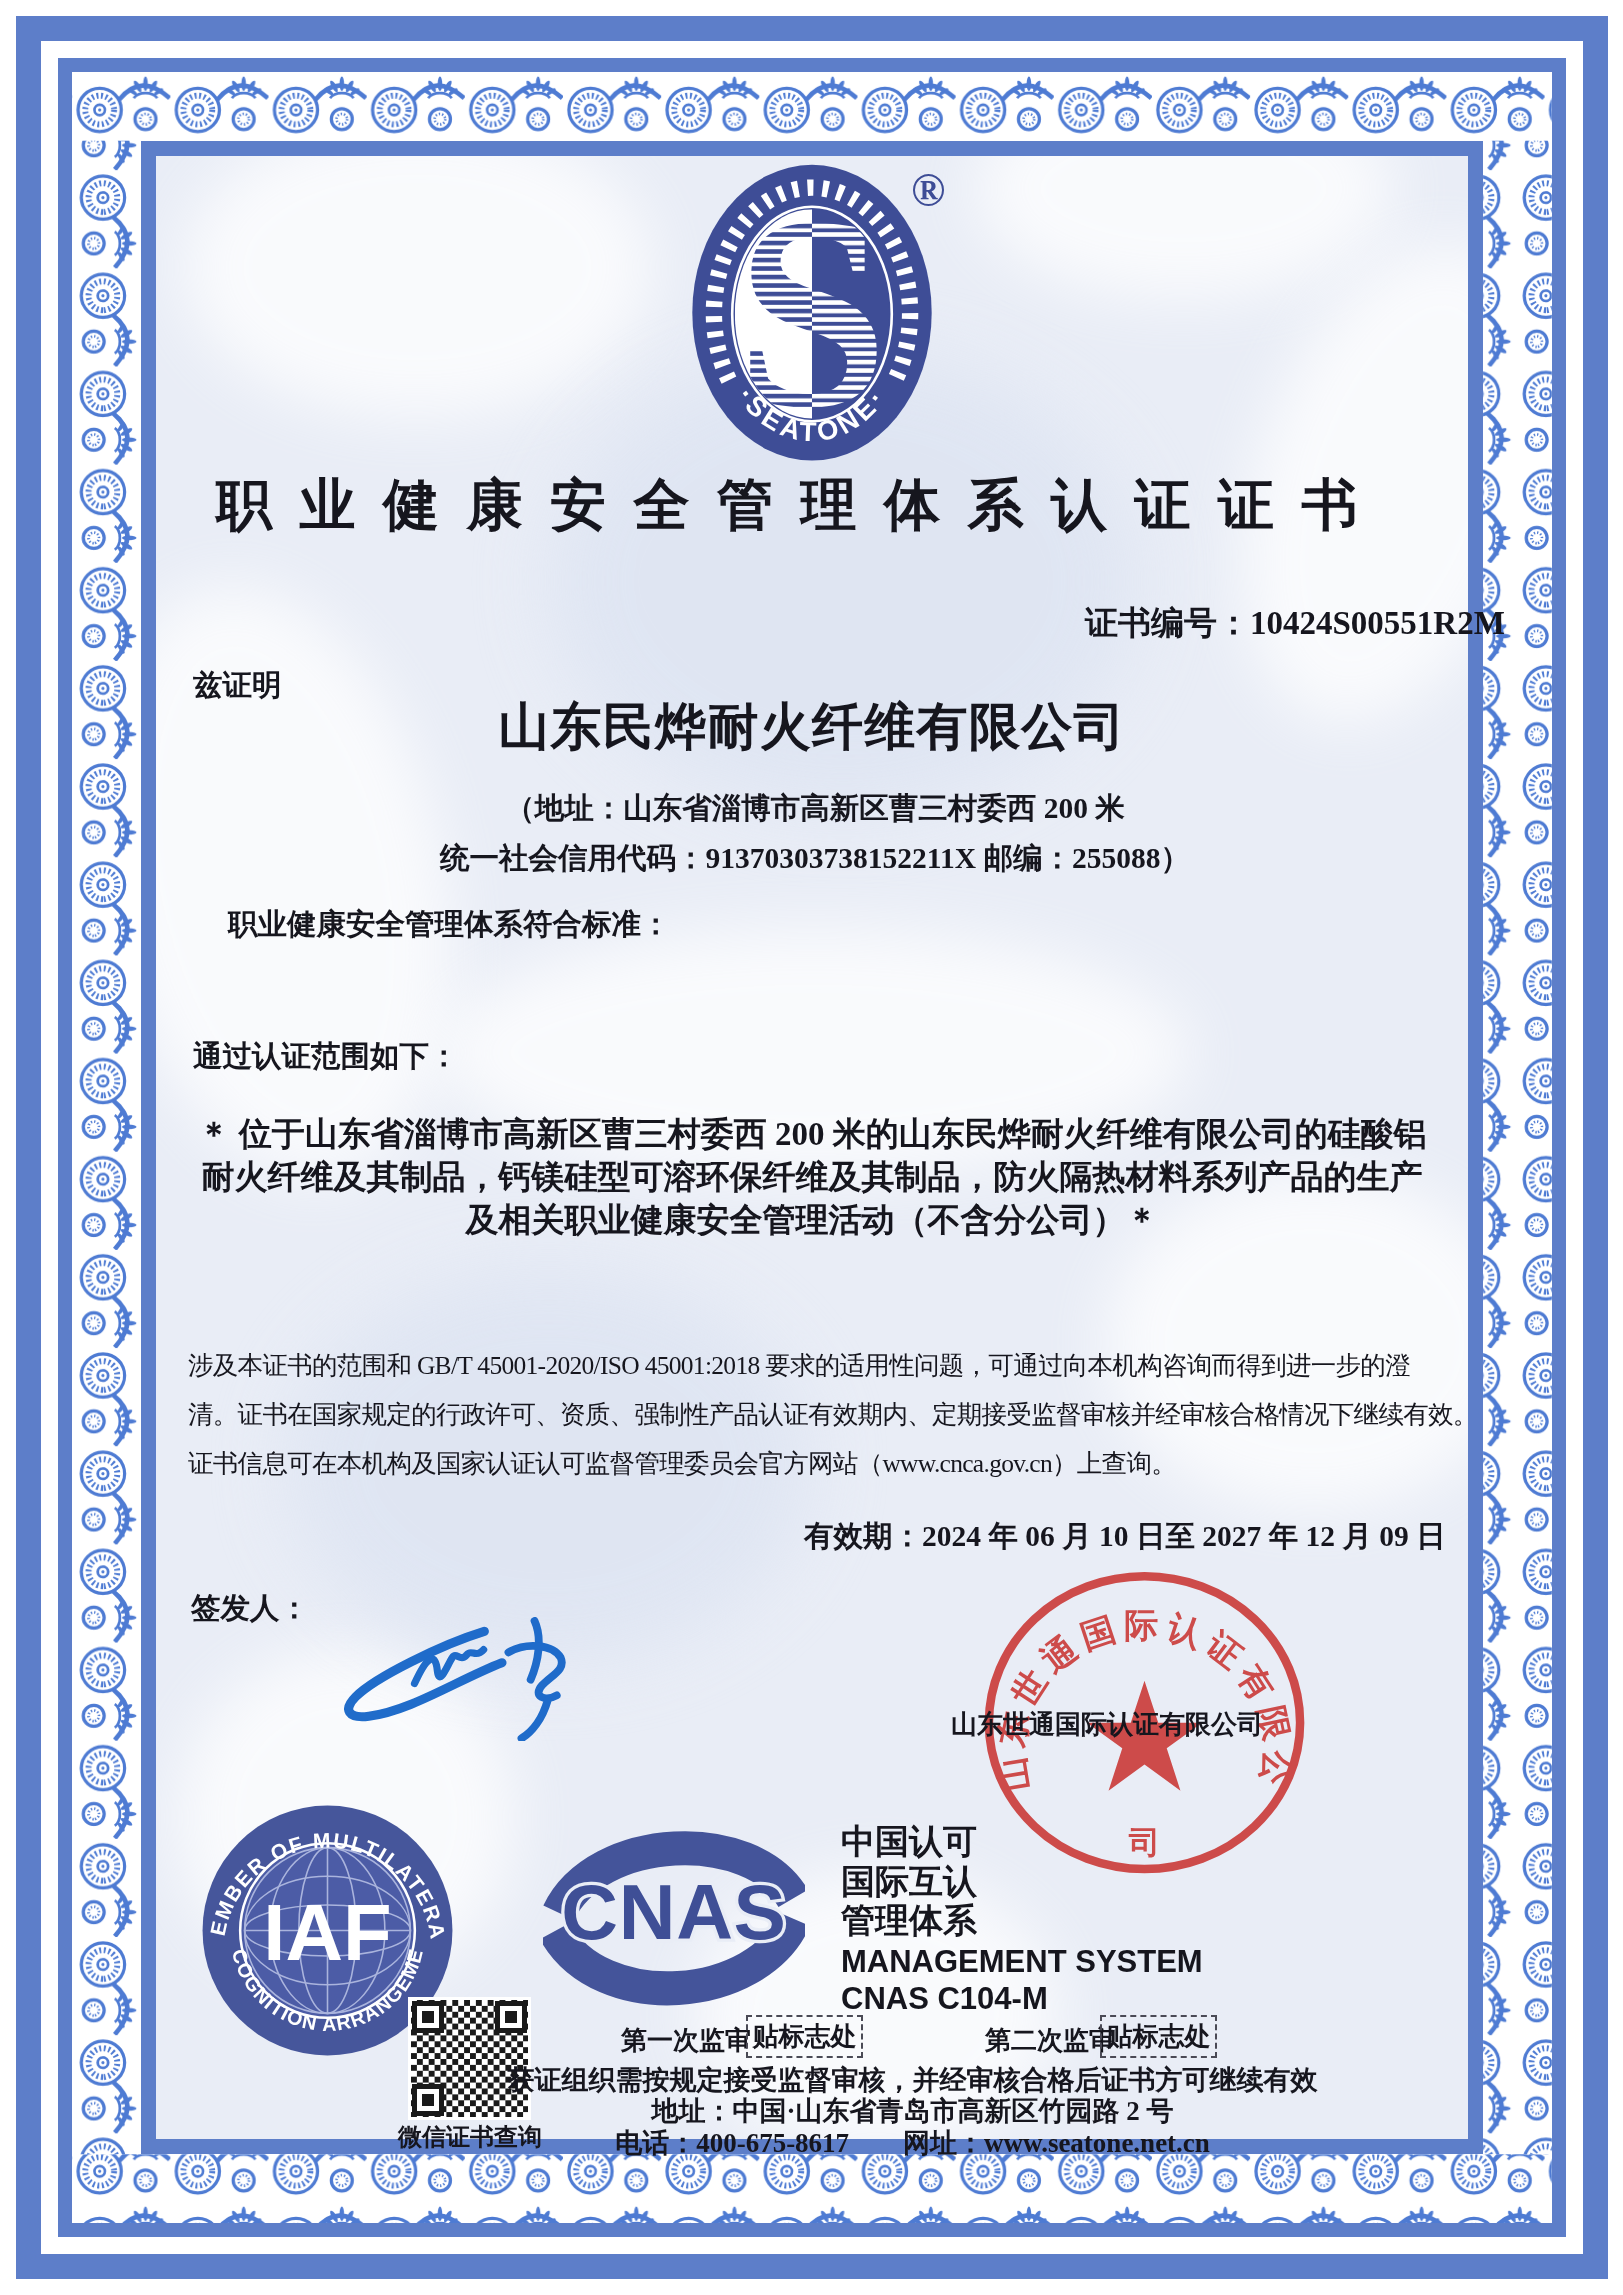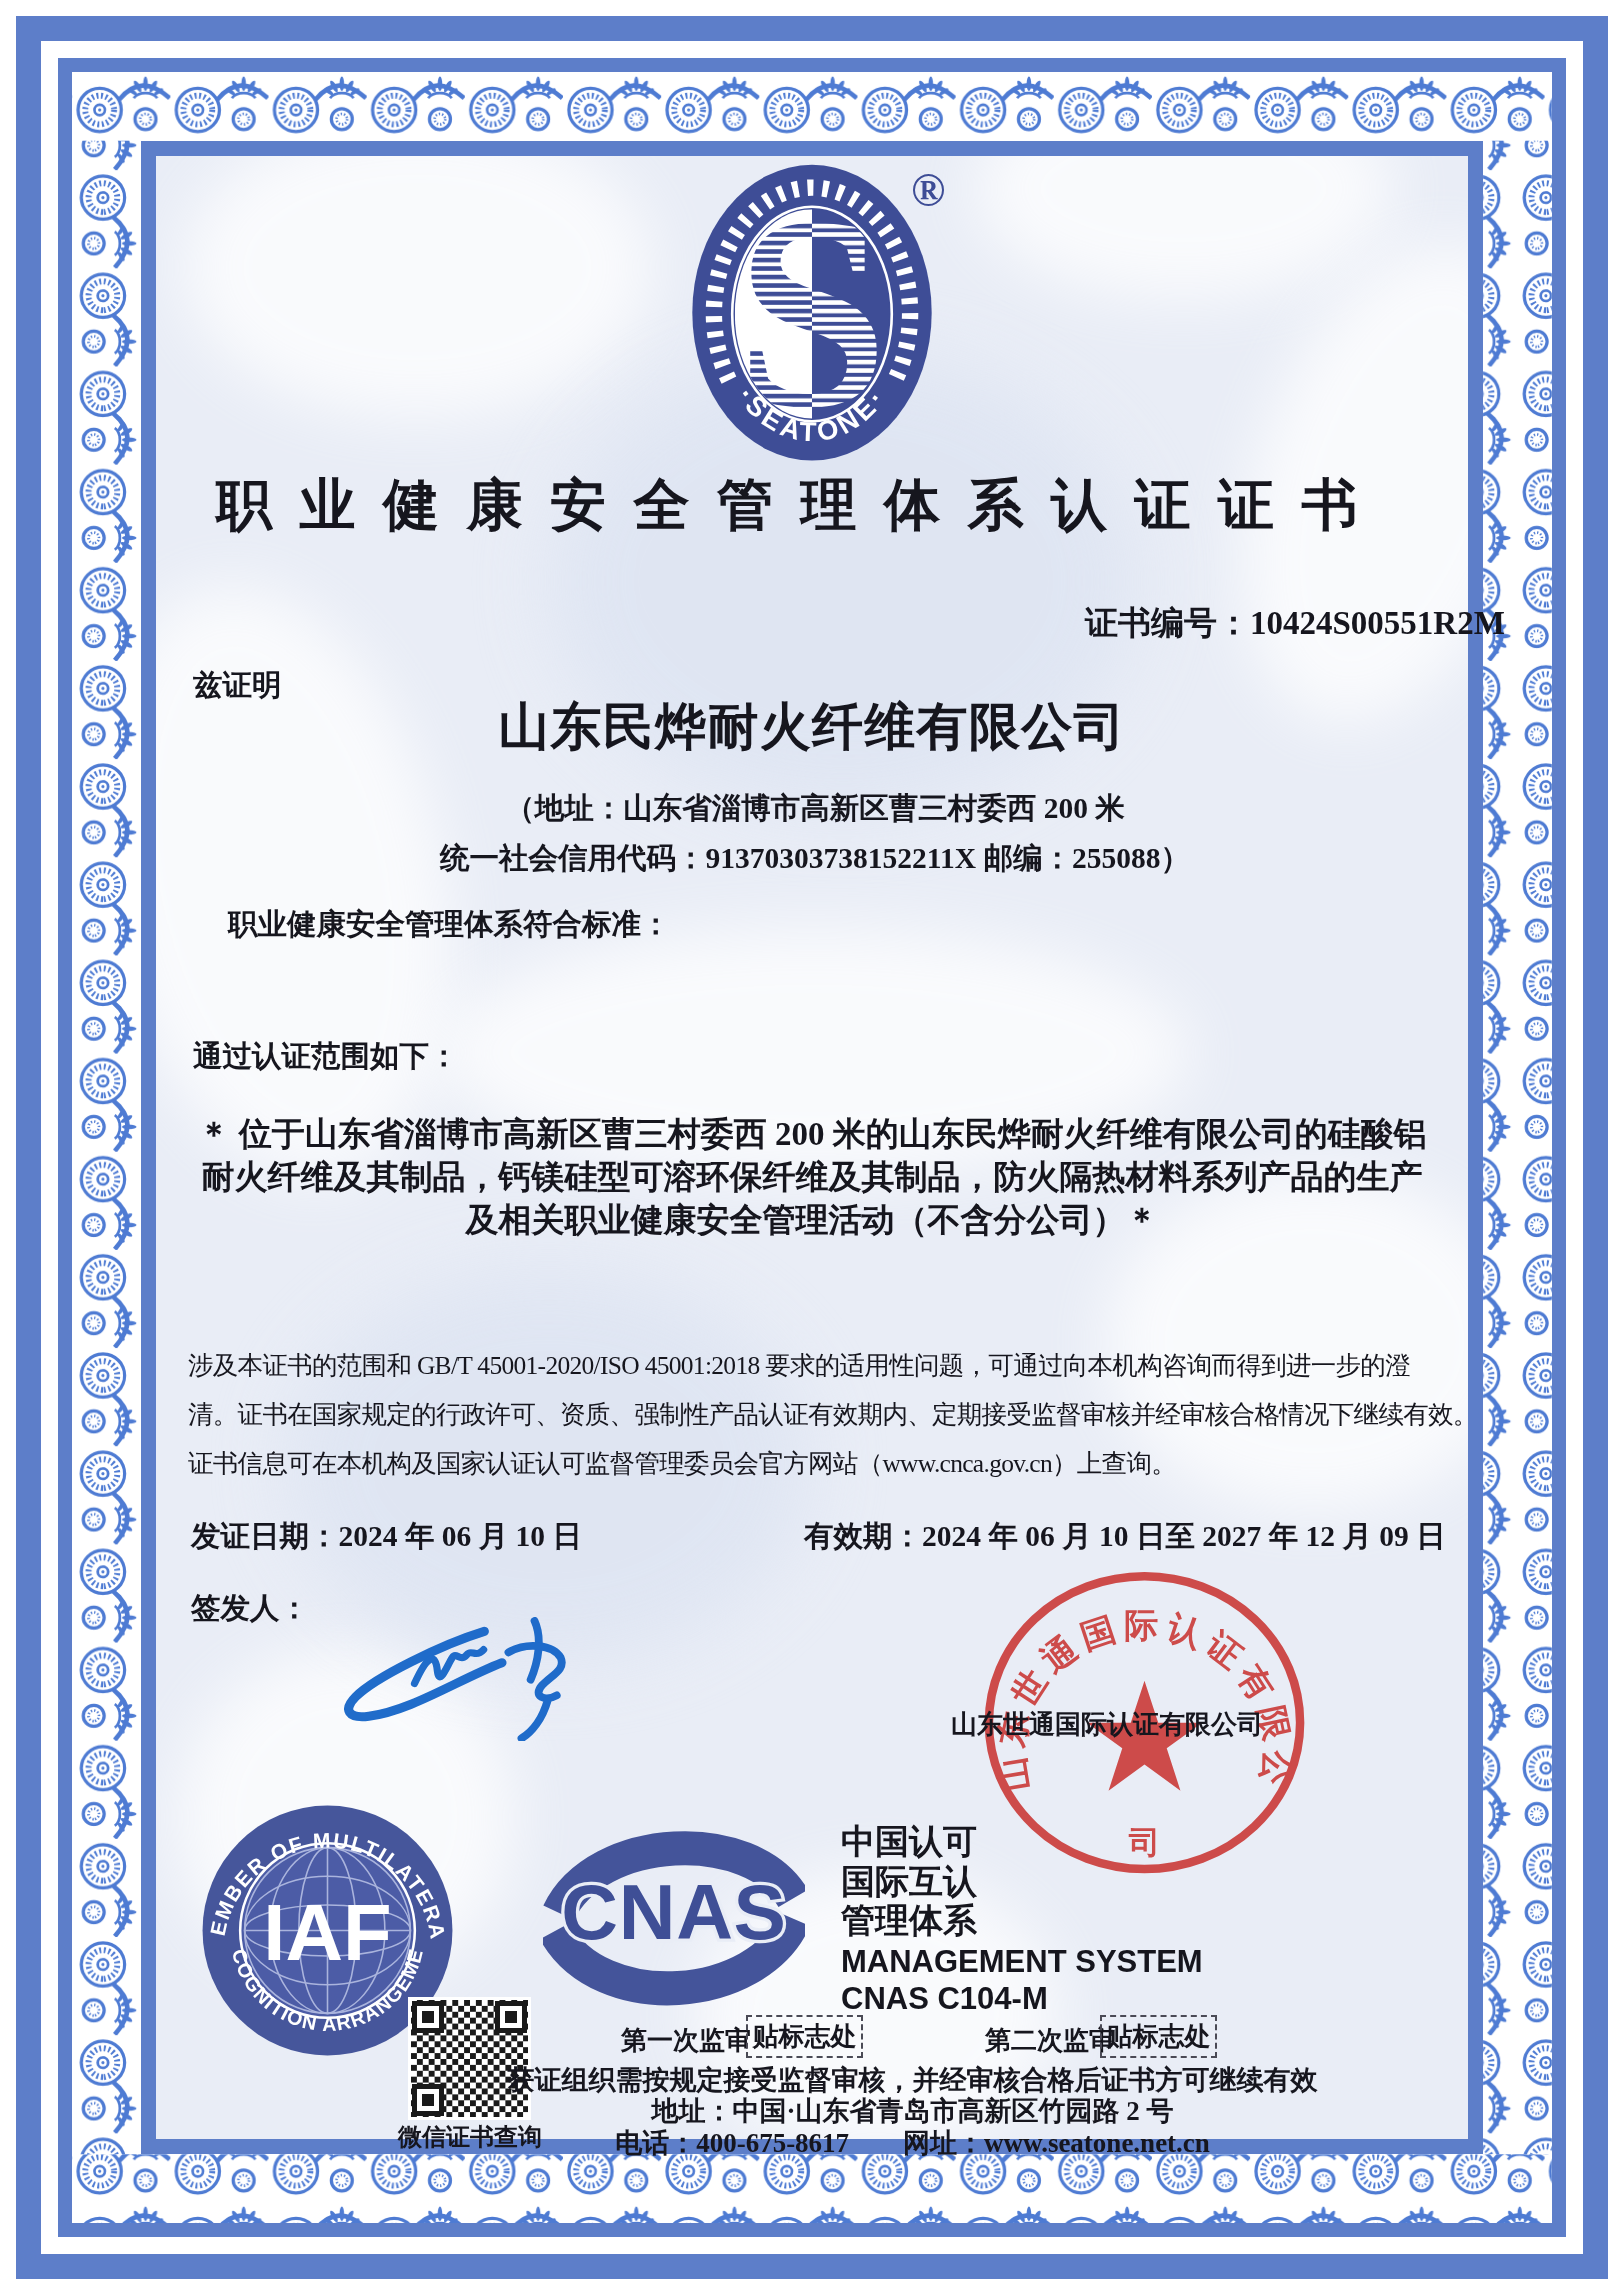--- a/index.html
+++ b/index.html
@@ -143,21 +143,20 @@
   <div class="t h-label serif" style="left:193px;top:1037px;">通过认证范围如下：</div>
 
   <div class="t scope serif" style="left:812px;top:1113px;transform:translateX(-50%);">＊ 位于山东省淄博市高新区曹三村委西 200 米的山东民烨耐火纤维有限公司的硅酸铝</div>
   <div class="t scope serif" style="left:812px;top:1156px;transform:translateX(-50%);">耐火纤维及其制品，钙镁硅型可溶环保纤维及其制品，防火隔热材料系列产品的生产</div>
   <div class="t scope serif" style="left:812px;top:1199px;transform:translateX(-50%);">及相关职业健康安全管理活动（不含分公司）＊</div>
 
   <div class="t disc serif" style="left:188px;top:1341px;">涉及本证书的范围和 GB/T 45001-2020/ISO 45001:2018 要求的适用性问题，可通过向本机构咨询而得到进一步的澄</div>
   <div class="t disc serif" style="left:188px;top:1390px;">清。证书在国家规定的行政许可、资质、强制性产品认证有效期内、定期接受监督审核并经审核合格情况下继续有效。</div>
   <div class="t disc serif" style="left:188px;top:1439px;">证书信息可在本机构及国家认证认可监督管理委员会官方网站（www.cnca.gov.cn）上查询。</div>
 
-  <div class="t date serif" style="left:191px;top:1517px;">发证日期：2024 年 06 月 10 日</div>
   <div class="t date serif" style="left:804px;top:1517px;">有效期：2024 年 06 月 10 日至 2027 年 12 月 09 日</div>
   <div class="t date serif" style="left:191px;top:1589px;">签发人：</div>
 
   <svg style="position:absolute;left:337px;top:1604px;" width="262" height="137" viewBox="0 0 400 210">
     <g fill="none" stroke="#1565c8" stroke-linecap="round" stroke-linejoin="round" opacity=".95">
       <path d="M 225,42 C 160,62 58,112 28,142 C 8,162 16,176 48,172 C 112,164 185,116 252,90" stroke-width="14"></path>
       <path d="M 118,122 C 138,78 150,74 153,102 C 156,128 168,94 176,82 C 182,72 188,90 198,78 C 205,68 212,84 224,70" stroke-width="11"></path>
       <path d="M 302,26 C 314,52 308,88 296,116" stroke-width="12"></path>
       <path d="M 262,74 C 290,58 330,62 342,82 C 350,100 330,108 314,124 C 298,142 318,150 336,140" stroke-width="12"></path>
       <path d="M 322,148 C 314,176 298,196 282,206" stroke-width="12"></path>

